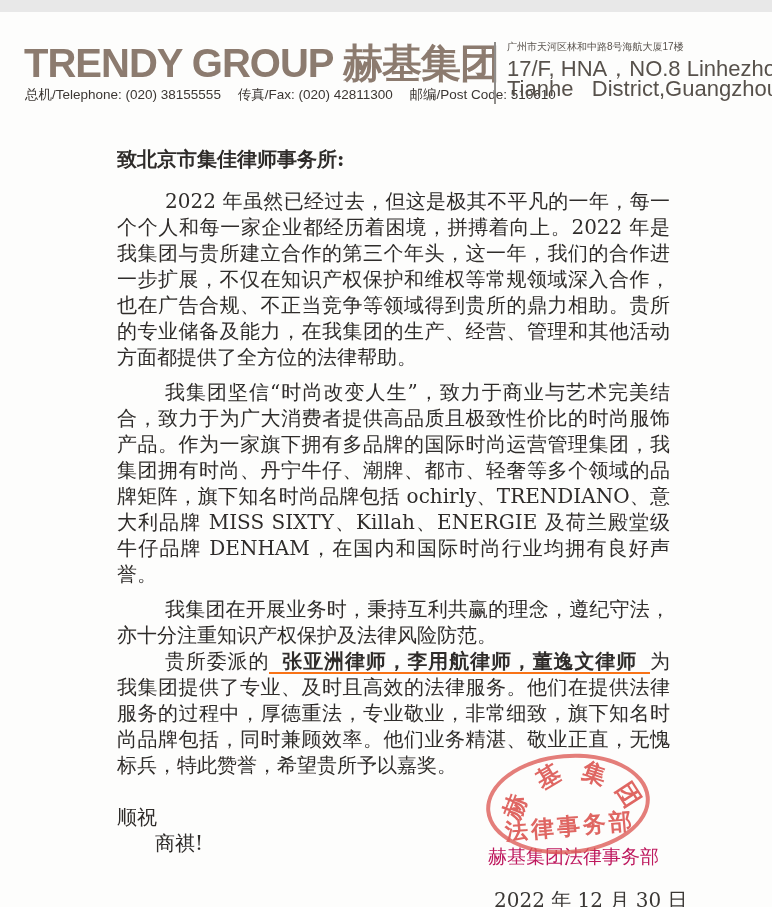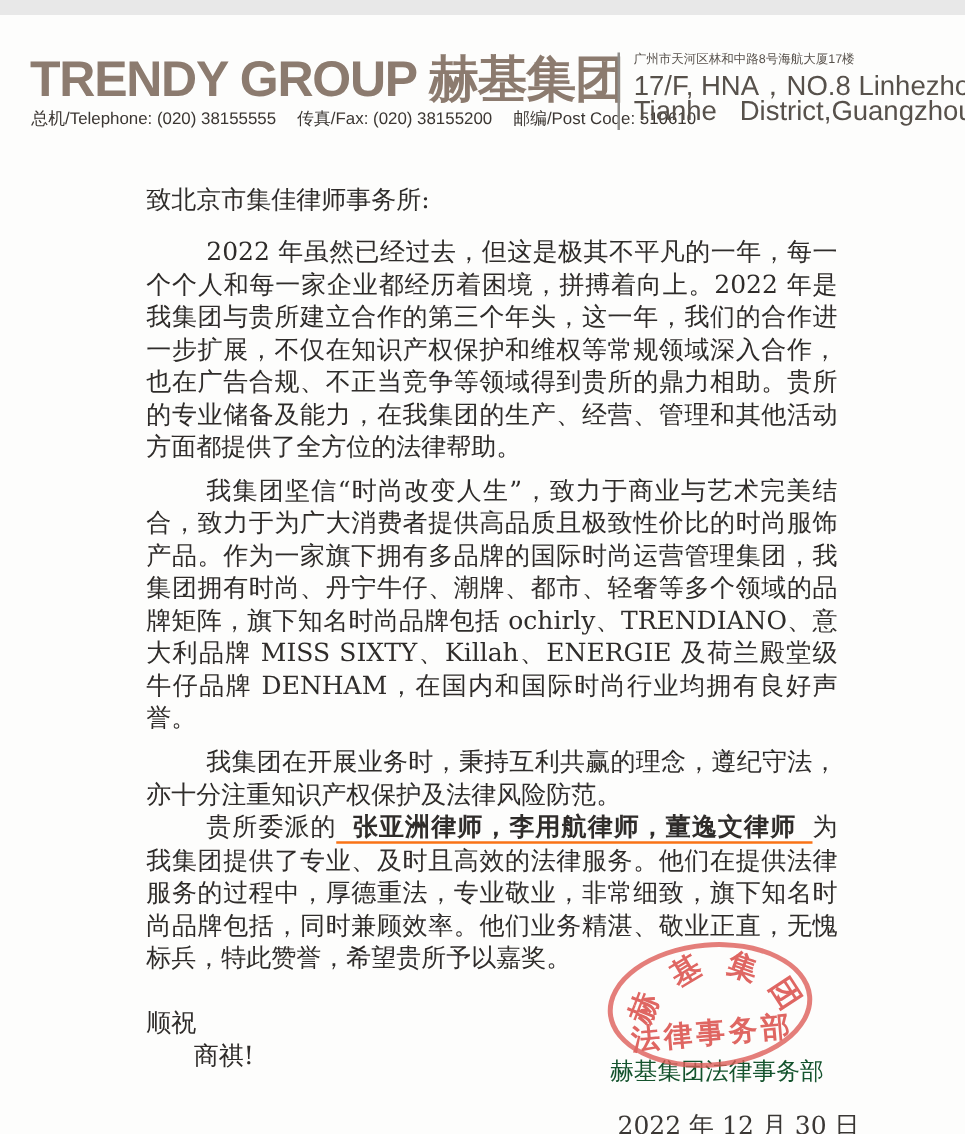--- a/index.html
+++ b/index.html
@@ -37,21 +37,21 @@
   }
   .addr-cn { font-size:10px; margin-bottom:5px; white-space:pre; }
   .addr-en { font-size:22px; line-height:20px; white-space:pre; }
 
   
   .letter-body {
     position:absolute; left:117px; top:134px; width:553px;
     font-size:20px; line-height:26px;
     text-align:justify;
   }
-  .salutation { margin:0 0 16px 0; font-weight:normal; }
+  .salutation { margin:0 0 16px 0; font-weight:bold; }
   .para { margin:0 0 9px 0; text-indent:2.4em; }
   .para.nogap { margin-bottom:0; }
   .names {
     font-family:"Liberation Sans","DejaVu Sans",sans-serif;
     font-weight:bold;
     border-bottom:2px solid #f97316;
     padding:0 13px;
   }
   .closing { margin-top:26px; }
   .closing-line2 { padding-left:38px; }
@@ -78,37 +78,37 @@
   .sc3 { left:107px; top:18px; transform:translate(-50%,-50%) rotate(24deg); }
   .sc4 { left:139px; top:42px; transform:translate(-50%,-50%) rotate(62deg); }
   .seal-bottom {
     position:absolute; bottom:8px; left:0; width:100%;
     text-align:center;
     font-family:"Liberation Sans","DejaVu Sans",sans-serif;
     font-weight:bold; font-size:23px; letter-spacing:3px;
   }
   .dept {
     position:absolute; left:488px; top:832px;
-    font-size:19px; color:#14532d; z-index:1; white-space:nowrap;
+    font-size:19px; color:#be185d; z-index:1; white-space:nowrap;
   }
   .sign-date {
     position:absolute; left:494px; top:875px;
     font-size:20px; color:#3a3734; white-space:nowrap;
   }
 </style>
 </head>
 <body>
 
 <div class="page">
 
   <header>
     <div class="logo">TRENDY GROUP 赫基集团</div>
     <div class="contact">
       <span>总机/Telephone: (020) 38155555</span>
-      <span>传真/Fax: (020) 38155200</span>
+      <span>传真/Fax: (020) 42811300</span>
       <span>邮编/Post Code: 510610</span>
     </div>
     <div class="lh-divider"></div>
     <div class="address">
       <div class="addr-cn">广州市天河区林和中路8号海航大厦17楼</div>
       <div class="addr-en">17/F, HNA，NO.8 Linhezhong Road</div>
       <div class="addr-en">Tianhe   District,Guangzhou,China</div>
     </div>
   </header>
 

